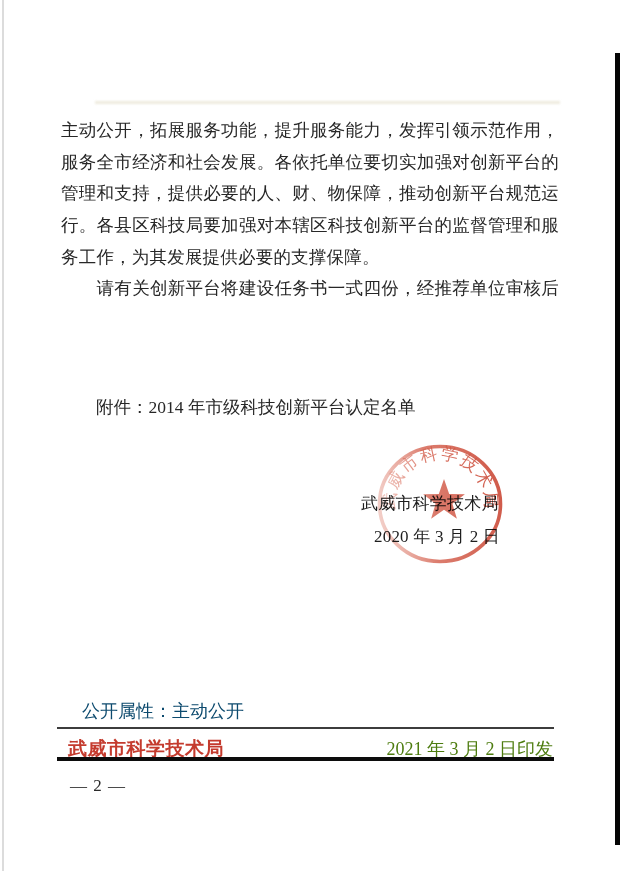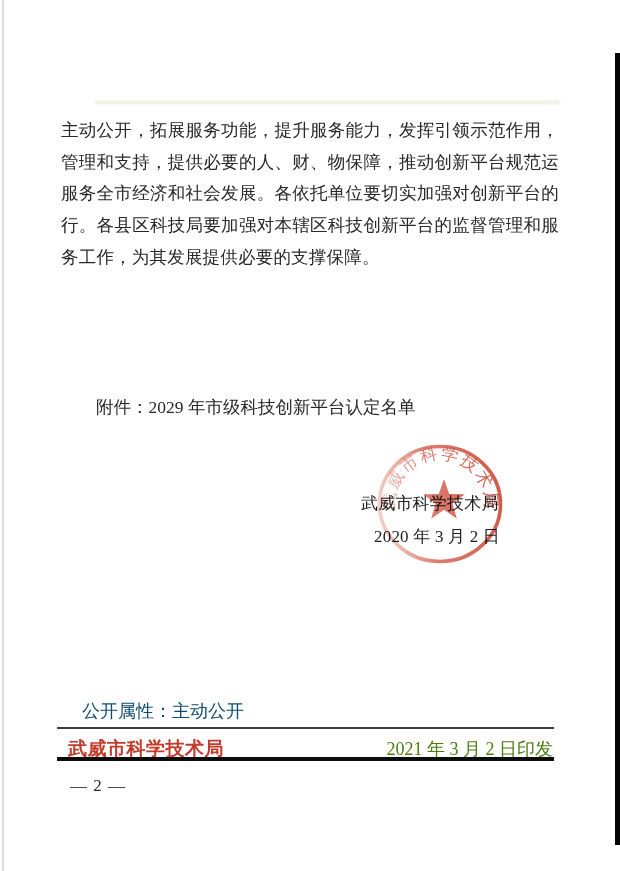--- a/index.html
+++ b/index.html
@@ -91,27 +91,28 @@
 <body>
 
 <div class="page">
 
   <div class="edge-left"></div>
   <div class="edge-right"></div>
   <div class="bleed-streak"></div>
 
   <div class="body-text">
     <div class="doc-line fill">主动公开，拓展服务功能，提升服务能力，发挥引领示范作用，</div>
+    <div class="doc-line fill">服务全市经济和社会发展。各依托单位要切实加强对创新平台的</div>
     <div class="doc-line fill">管理和支持，提供必要的人、财、物保障，推动创新平台规范运</div>
-    <div class="doc-line fill">服务全市经济和社会发展。各依托单位要切实加强对创新平台的</div>
     <div class="doc-line fill">行。各县区科技局要加强对本辖区科技创新平台的监督管理和服</div>
     <div class="doc-line">务工作，为其发展提供必要的支撑保障。</div>
+    <div class="doc-line fill">　　请有关创新平台将建设任务书一式四份，经推荐单位审核后</div>
   </div>
 
-  <div class="attachment-line">　　附件：2029 年市级科技创新平台认定名单</div>
+  <div class="attachment-line">　　附件：2014 年市级科技创新平台认定名单</div>
 
   <div class="sig-agency">武威市科学技术局</div>
   <div class="sig-date">2020 年 3 月 2 日</div>
 
   <svg class="seal" viewBox="0 0 136 128" xmlns="http://www.w3.org/2000/svg">
     <defs>
       <linearGradient id="sealfade" gradientUnits="userSpaceOnUse" x1="4" y1="70" x2="130" y2="56">
         <stop offset="0" stop-color="#df8271" stop-opacity="0.38"></stop>
         <stop offset="0.42" stop-color="#d4604e" stop-opacity="0.82"></stop>
         <stop offset="1" stop-color="#cd5140" stop-opacity="0.95"></stop>

